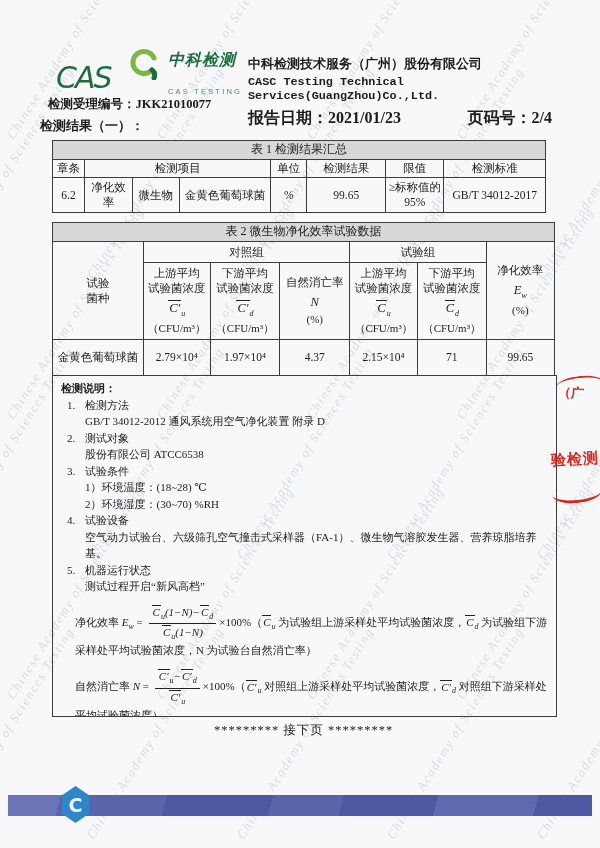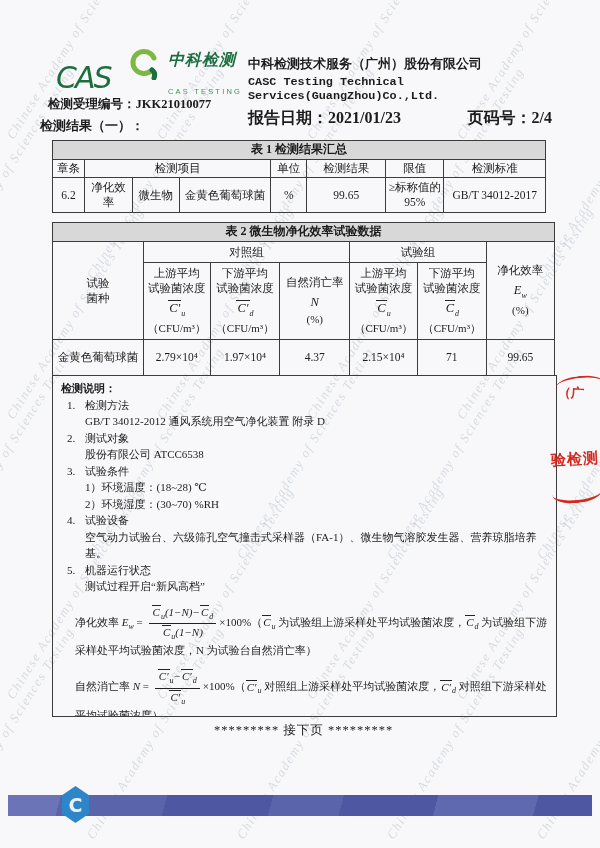--- a/index.html
+++ b/index.html
@@ -24,21 +24,21 @@
   .co-en{font-family:Liberation Mono, monospace;font-weight:600;font-size:11.8px;margin-top:2px;}
   .meta-row{display:flex;justify-content:space-between;margin-top:5px;font-weight:bold;font-size:16px;}
   
   .content{position:absolute;left:40px;top:117px;width:530px;}
   .section-title{font-weight:bold;font-size:13px;margin-bottom:5px;}
   table{border-collapse:collapse;table-layout:fixed;background:transparent;}
   .t1{width:494px;margin-left:12px;}
   .t2{width:503px;margin-left:12px;margin-top:9px;}
   td{border:1px solid #3c3c3c;text-align:center;vertical-align:middle;padding:1px 2px;
      font-size:11.5px;line-height:1.3;overflow:hidden;}
-  .row-title td{background:var(--table-header-gray,#d8d8d8);font-weight:bold;font-size:12px;height:16px;}
+  .row-title td{background:var(--table-header-gray,#d8d8d8);font-weight:normal;font-size:12px;height:16px;}
   .t1 .row-head td{height:15px;}
   .t1 .row-data td{height:32px;}
   .t2 .row-group td{height:18px;}
   .t2 .row-sub td{height:72px;padding:2px 1px;}
   .t2 .row-data td{height:33px;}
   .sub-l{line-height:1.3;font-size:11.5px;}
   .sym-line{margin:4px 0 2px;font-size:12.5px;}
   .unit-line{margin-top:2px;font-size:11px;}
   .it{font-style:italic;}
   .ol{display:inline-block;border-top:1px solid #222;line-height:1.05;font-style:italic;padding:1px 1px 0;}

